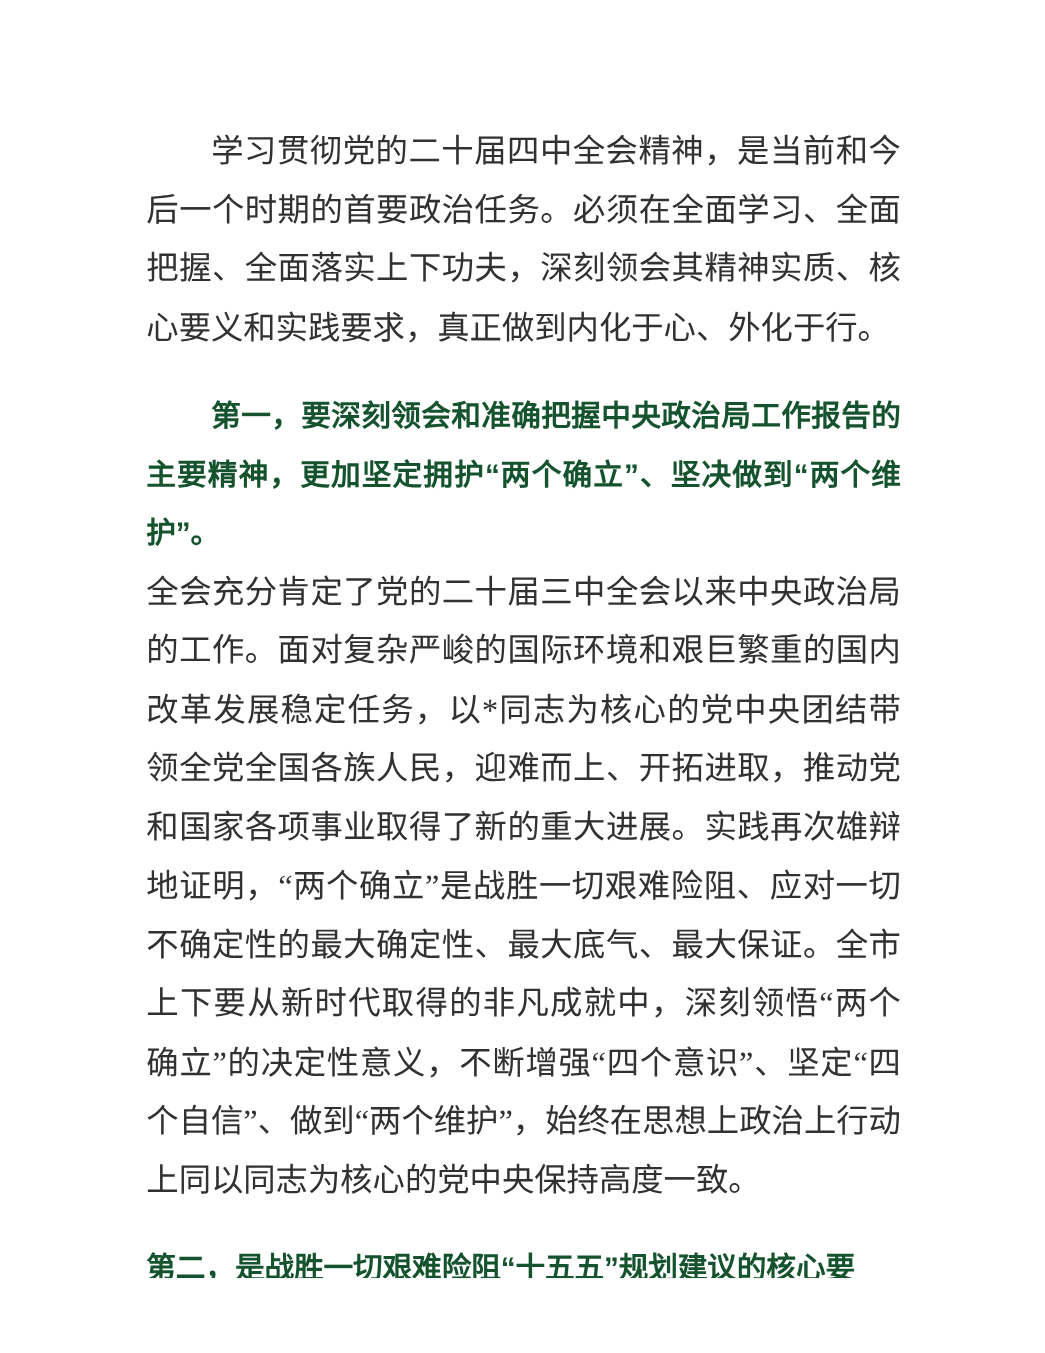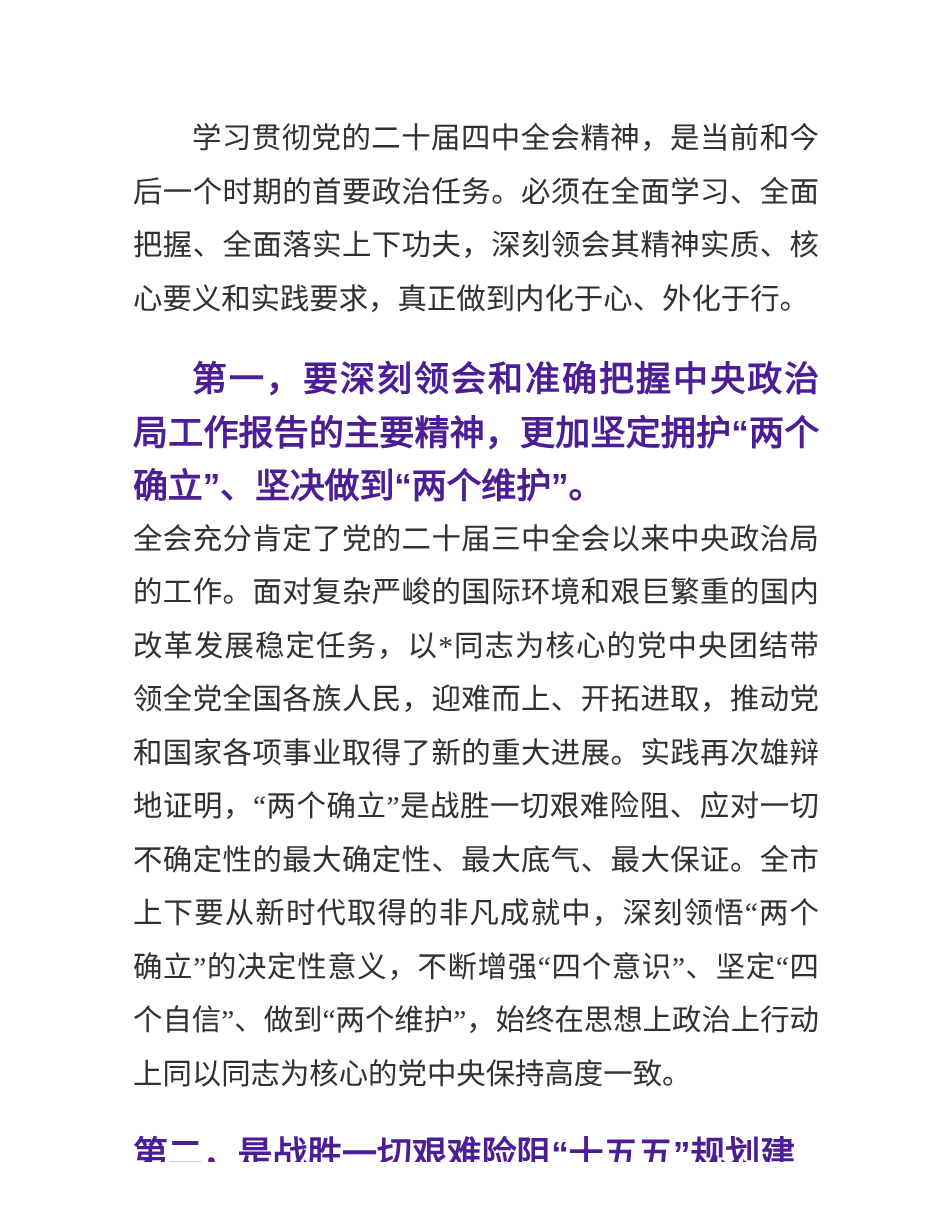--- a/index.html
+++ b/index.html
@@ -47,23 +47,23 @@
     font-family: "Liberation Serif", "DejaVu Serif", serif;
     font-size: 29.4px;
     font-weight: 400;
     color: #313131;
     -webkit-text-stroke: 0.01px #313131;
   }
 
   
   .hei {
     font-family: "Liberation Sans", "DejaVu Sans", sans-serif;
-    font-size: 35px;
+    font-size: 27px;
     font-weight: 700;
-    color: #4c1d95;
+    color: #14532d;
     letter-spacing: -0.15px;
   }
 
   .indent {
     text-indent: 59px;
   }
 
   .gap-before {
     margin-top: 26px;
   }

